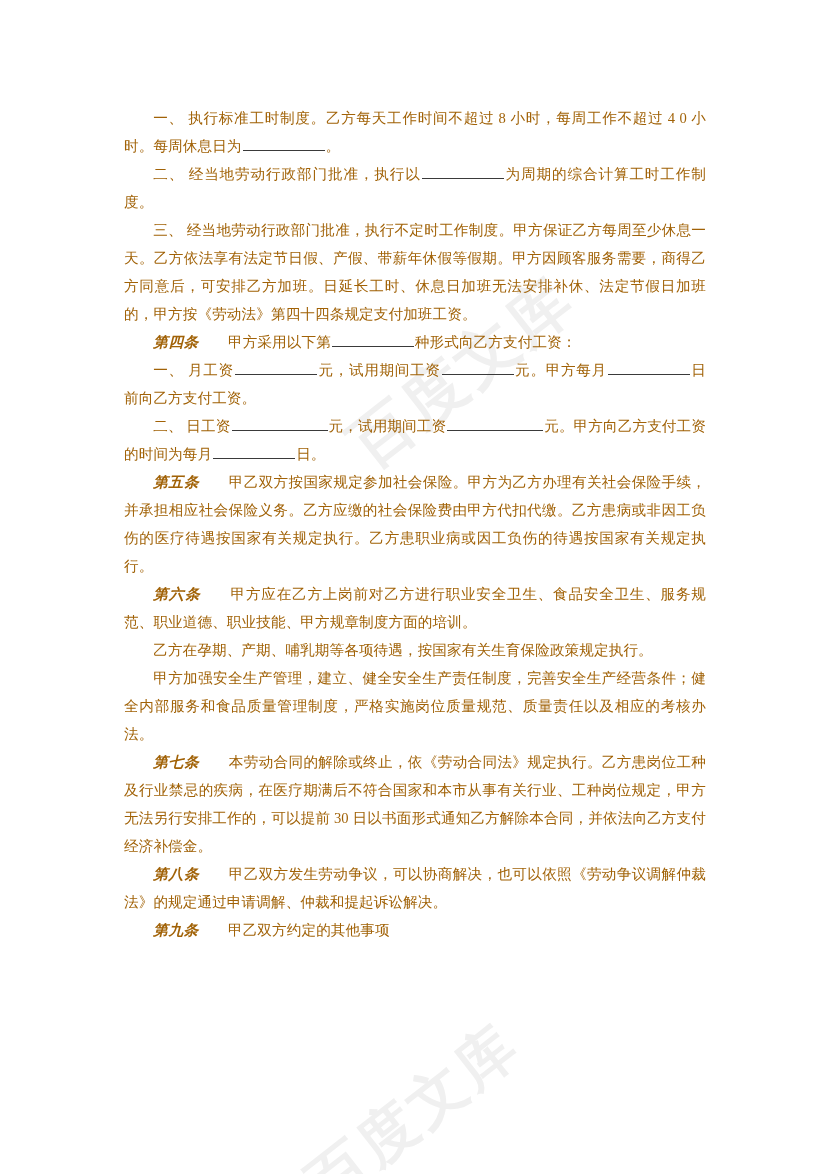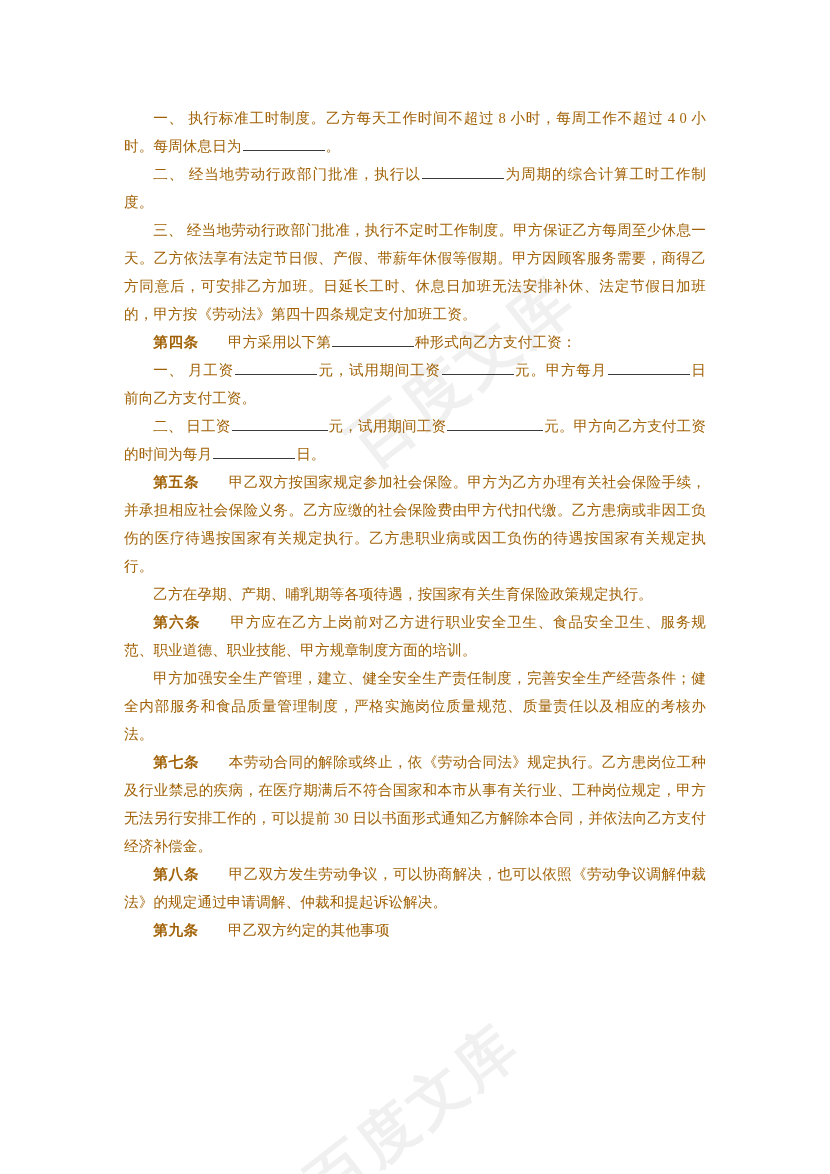--- a/index.html
+++ b/index.html
@@ -69,20 +69,21 @@
     color: #a16207;
     text-align: justify;
     text-justify: inter-ideograph;
     text-indent: 2em;
     letter-spacing: 0.1px;
   }
 
   .art-label {
     font-weight: 700;
     letter-spacing: 0.6px;
+    font-style: italic;
   }
 
   .gap {
     display: inline-block;
     width: 2em;
   }
 
   
   .blank {
     display: inline-block;
@@ -106,21 +107,21 @@
   </div>
 
   <div class="body-col" id="body-col">
       <p class="para"><span>一、 执行标准工时制度。乙方每天工作时间不超过 8 小时，每周工作不超过 4 0 小时。每周休息日为</span><span class="blank w-lg"></span><span>。</span></p>
       <p class="para"><span>二、 经当地劳动行政部门批准，执行以</span><span class="blank w-lg"></span><span>为周期的综合计算工时工作制度。</span></p>
       <p class="para"><span>三、 经当地劳动行政部门批准，执行不定时工作制度。甲方保证乙方每周至少休息一天。乙方依法享有法定节日假、产假、带薪年休假等假期。甲方因顾客服务需要，商得乙方同意后，可安排乙方加班。日延长工时、休息日加班无法安排补休、法定节假日加班的，甲方按《劳动法》第四十四条规定支付加班工资。</span></p>
       <p class="para"><span class="art-label">第四条</span><span class="gap"></span><span>甲方采用以下第</span><span class="blank w-lg"></span><span>种形式向乙方支付工资：</span></p>
       <p class="para"><span>一、 月工资</span><span class="blank w-lg"></span><span>元，试用期间工资</span><span class="blank w-md"></span><span>元。甲方每月</span><span class="blank w-lg"></span><span>日前向乙方支付工资。</span></p>
       <p class="para"><span>二、 日工资</span><span class="blank w-xl"></span><span>元，试用期间工资</span><span class="blank w-xl"></span><span>元。甲方向乙方支付工资的时间为每月</span><span class="blank w-lg"></span><span>日。</span></p>
       <p class="para"><span class="art-label">第五条</span><span class="gap"></span><span>甲乙双方按国家规定参加社会保险。甲方为乙方办理有关社会保险手续，并承担相应社会保险义务。乙方应缴的社会保险费由甲方代扣代缴。乙方患病或非因工负伤的医疗待遇按国家有关规定执行。乙方患职业病或因工负伤的待遇按国家有关规定执行。</span></p>
+      <p class="para"><span class="art-label">第六条</span><span class="gap"></span><span>甲方应在乙方上岗前对乙方进行职业安全卫生、食品安全卫生、服务规范、职业道德、职业技能、甲方规章制度方面的培训。</span></p>
       <p class="para"><span>乙方在孕期、产期、哺乳期等各项待遇，按国家有关生育保险政策规定执行。</span></p>
-      <p class="para"><span class="art-label">第六条</span><span class="gap"></span><span>甲方应在乙方上岗前对乙方进行职业安全卫生、食品安全卫生、服务规范、职业道德、职业技能、甲方规章制度方面的培训。</span></p>
       <p class="para"><span>甲方加强安全生产管理，建立、健全安全生产责任制度，完善安全生产经营条件；健全内部服务和食品质量管理制度，严格实施岗位质量规范、质量责任以及相应的考核办法。</span></p>
       <p class="para"><span class="art-label">第七条</span><span class="gap"></span><span>本劳动合同的解除或终止，依《劳动合同法》规定执行。乙方患岗位工种及行业禁忌的疾病，在医疗期满后不符合国家和本市从事有关行业、工种岗位规定，甲方无法另行安排工作的，可以提前 30 日以书面形式通知乙方解除本合同，并依法向乙方支付经济补偿金。</span></p>
       <p class="para"><span class="art-label">第八条</span><span class="gap"></span><span>甲乙双方发生劳动争议，可以协商解决，也可以依照《劳动争议调解仲裁法》的规定通过申请调解、仲裁和提起诉讼解决。</span></p>
       <p class="para"><span class="art-label">第九条</span><span class="gap"></span><span>甲乙双方约定的其他事项</span></p>
     </div>
 
 </div>
 
 </body></html>

